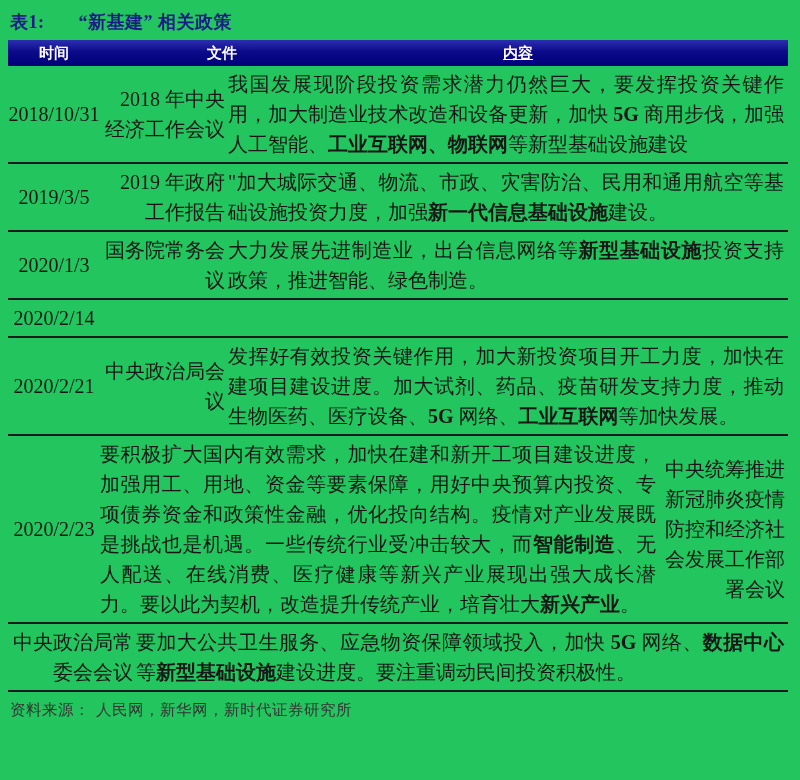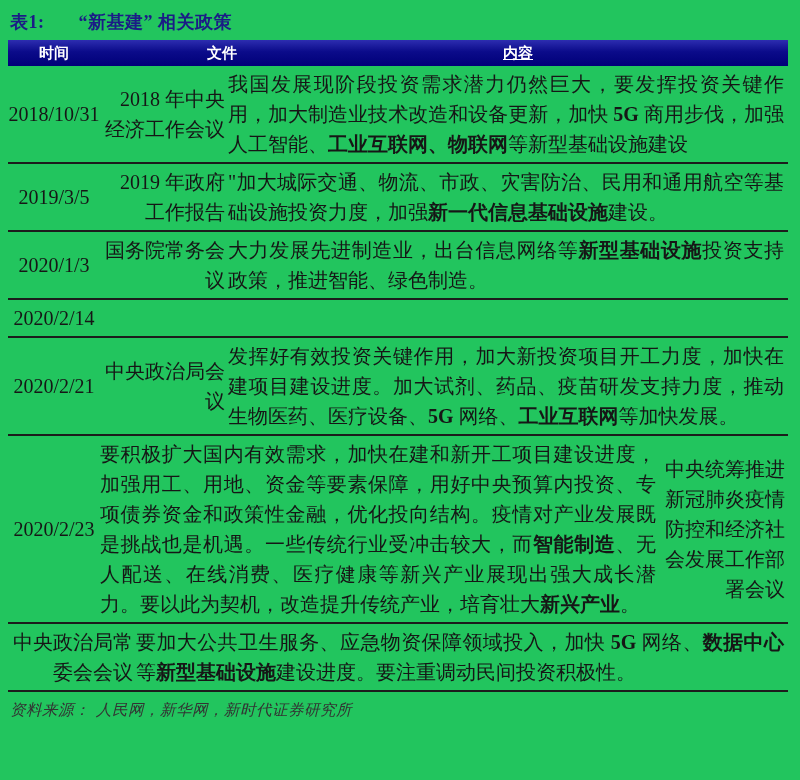--- a/index.html
+++ b/index.html
@@ -68,21 +68,20 @@
     display: flex;
     align-items: center;
     justify-content: center;
   }
   .td b { font-weight: 700; }
   .footer {
     padding: 8px 0 0 2px;
     font-size: 15.5px;
     color: #333333;
     letter-spacing: 0.5px;
-    font-style: italic;
   }
   .footer .src-label { margin-right: 6px; }
 </style>
 </head>
 <body>
 
 <div class="page">
 
   <div class="title">
     <span class="title-label">表1:</span><span class="title-text">“新基建” 相关政策</span>

